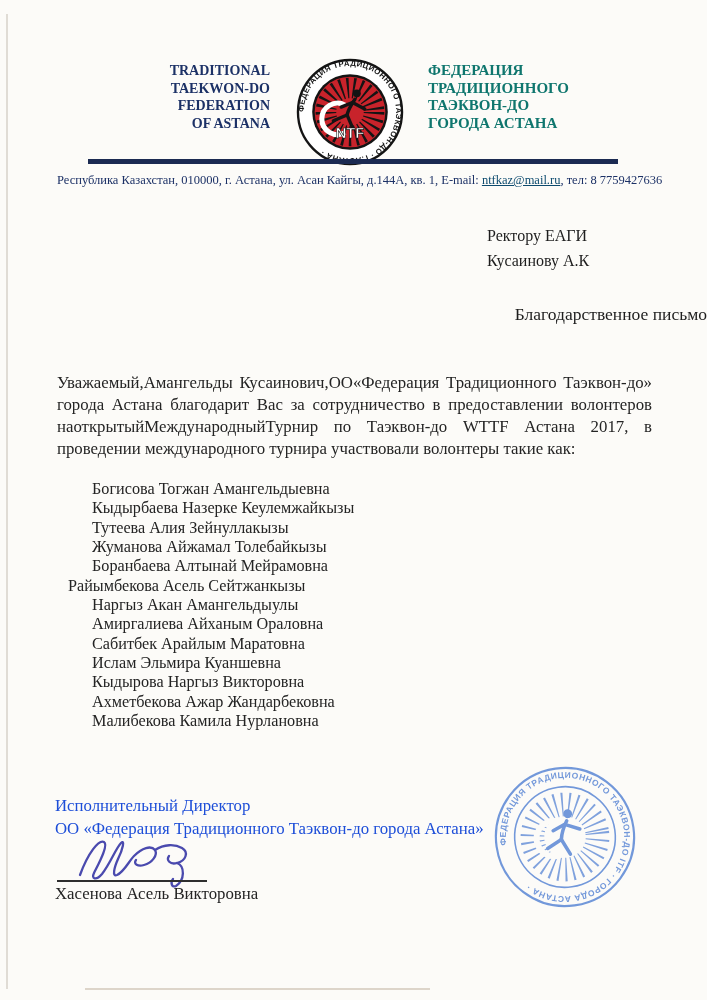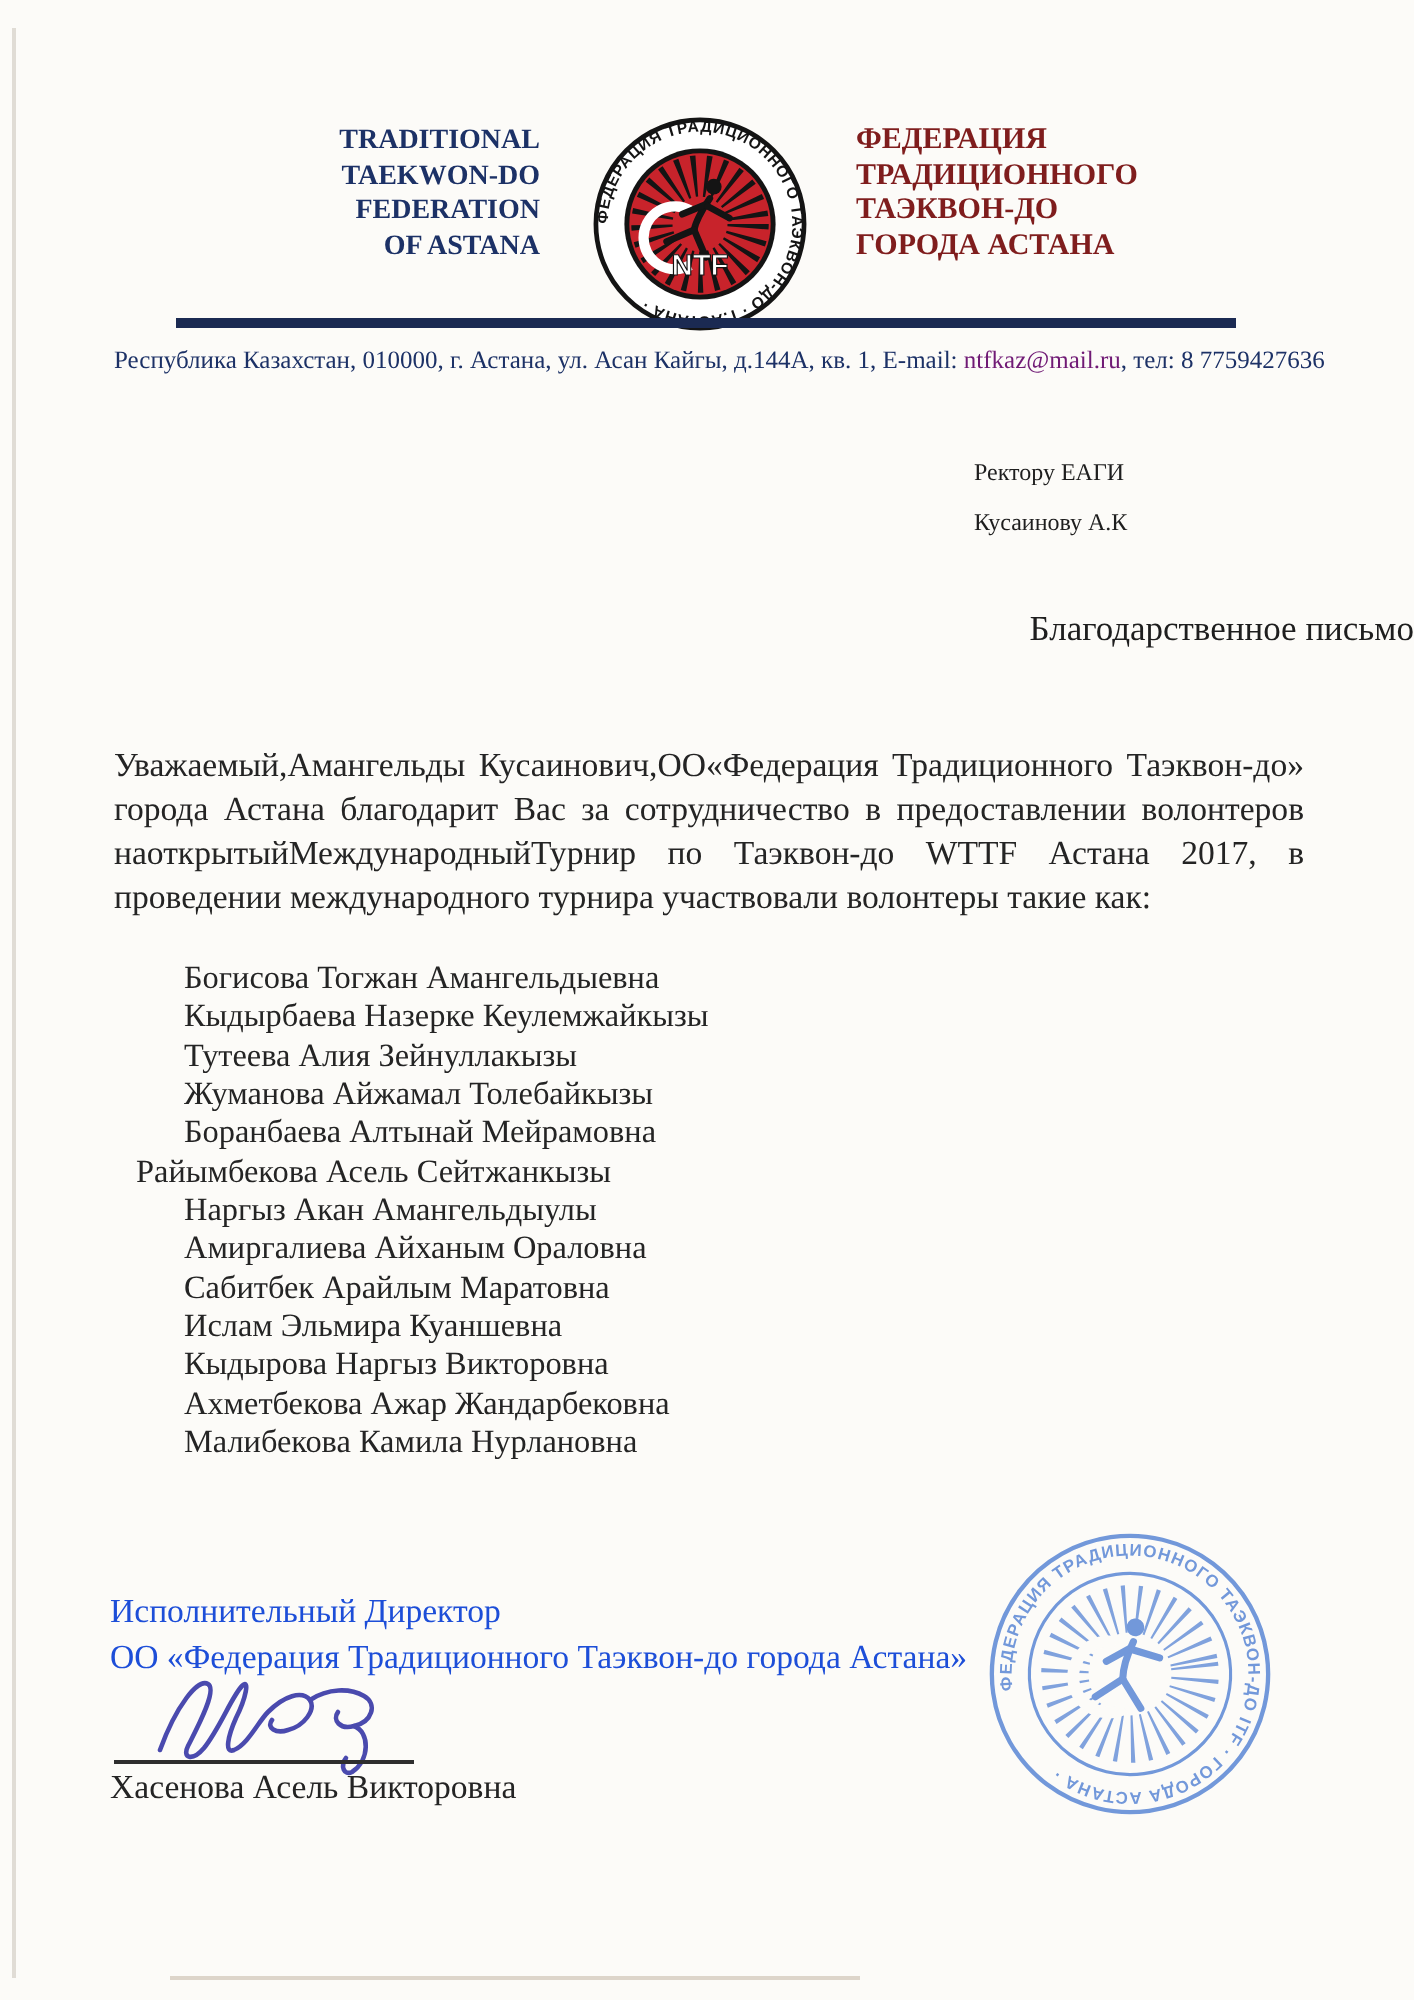--- a/index.html
+++ b/index.html
@@ -9,28 +9,28 @@
     font-family:"Liberation Serif", serif;color:#232323;padding-left:39px;
   }
   
   .edge-left{position:absolute;left:6px;top:14px;width:2px;height:975px;background:#e0dcd5;}
   .scan-line-bottom{position:absolute;left:85px;top:988px;width:345px;height:2px;background:#ddd5ca;}
 
   
   .org-en{position:absolute;left:120px;top:62px;width:150px;text-align:right;
     font-weight:bold;font-size:14px;line-height:17.5px;color:#1c3166;}
   .org-ru{position:absolute;left:428px;top:62px;width:200px;text-align:left;
-    font-weight:bold;font-size:15px;line-height:17.5px;color:#7f1d1d;}
+    font-weight:bold;font-size:15px;line-height:17.5px;color:#0f766e;}
   .logo{position:absolute;left:296px;top:58px;width:108px;height:108px;}
   .divider-bar{position:absolute;left:88px;top:159px;width:530px;height:5px;background:#1b2a52;}
   .address-line{position:absolute;left:57px;top:173px;width:600px;font-size:12.5px;
     color:#1c3166;white-space:nowrap;}
-  .address-line .email{color:#701a75;}
+  .address-line .email{color:#0c4a6e;text-decoration:underline;}
 
-  .recipient{position:absolute;left:487px;top:224px;font-size:12px;line-height:24.5px;color:#1e1e1e;}
+  .recipient{position:absolute;left:487px;top:224px;font-size:16px;line-height:24.5px;color:#1e1e1e;}
   .letter-title{position:absolute;left:0;top:304px;width:707px;text-align:right;
     font-size:17.5px;color:#1e1e1e;}
   .letter-body{position:absolute;left:57px;top:372px;width:595px;font-size:16.8px;
     line-height:21.9px;text-align:justify;color:#242424;}
 
   .volunteer-list{position:absolute;left:92px;top:480px;font-size:16.2px;line-height:19.35px;color:#242424;}
   .volunteer-list .outdent{margin-left:-24px;}
 
   .sig-title{position:absolute;left:55px;top:794px;font-size:16.8px;line-height:23px;color:#1d4ed8;}
   .sig-scribble{position:absolute;left:72px;top:831px;width:165px;height:60px;}

